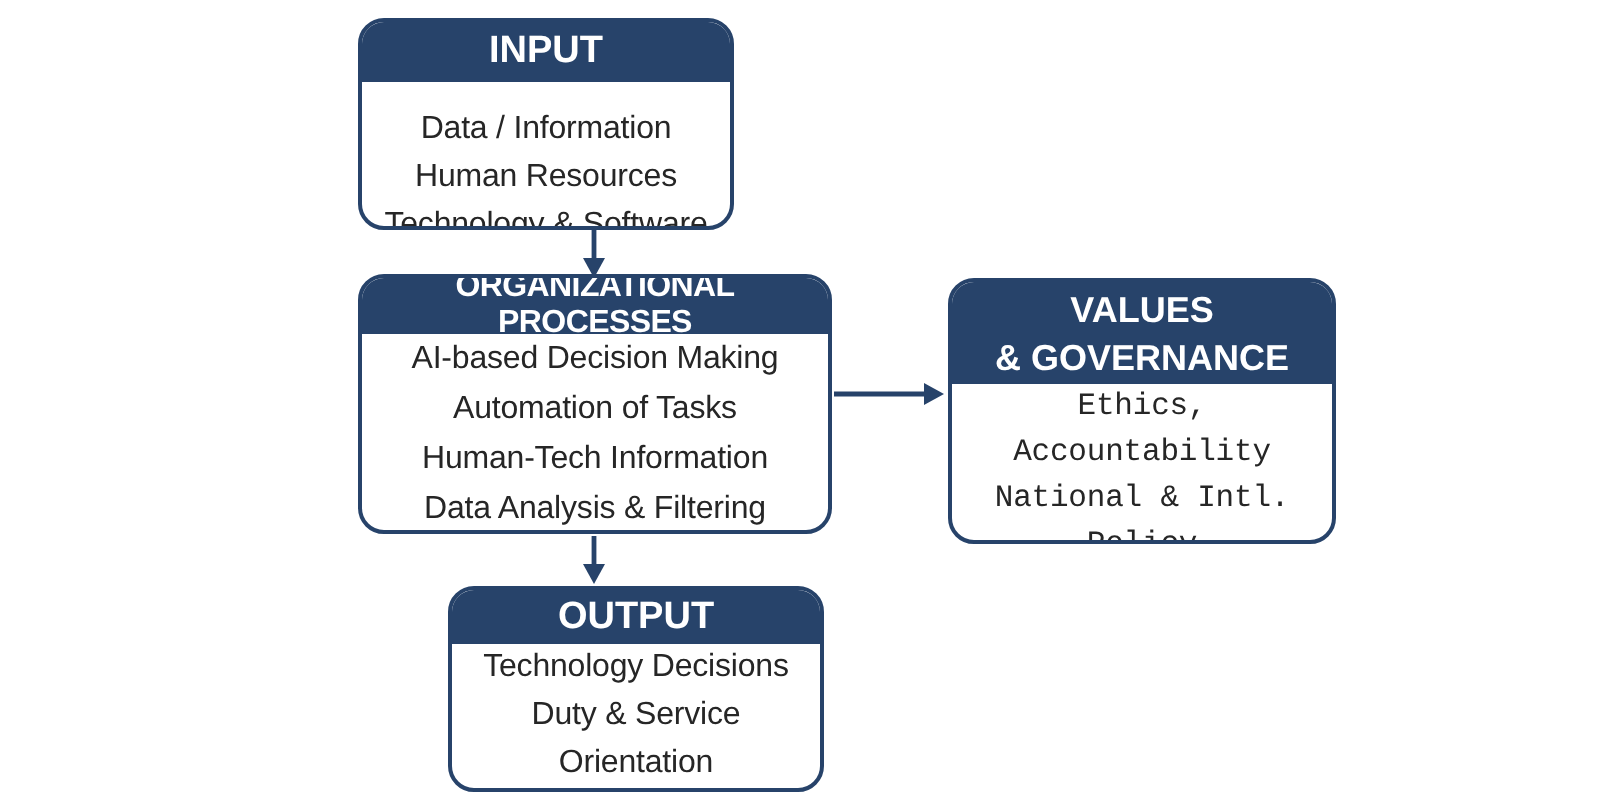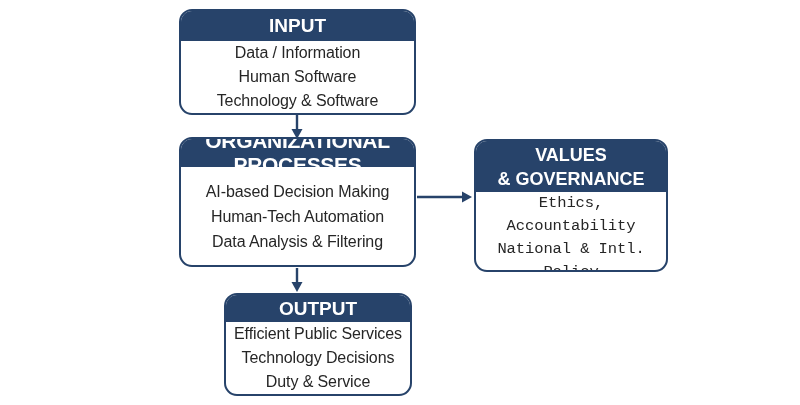--- a/index.html
+++ b/index.html
@@ -45,25 +45,25 @@
     align-items: center;
     justify-content: center;
     text-align: center;
     color: #262626;
     font-size: 16px;
     line-height: 24px;
     letter-spacing: -0.1px;
     border-radius: 23px;
   }
   
-  .box-input    { left: 179px; top: 9px;   width: 237px; height: 106px; }
+  .box-input    { left: 179px; top: 9px;   width: 188px; height: 106px; gap: 12px; }
   .box-input .box-header { height: 30px; font-size: 19px; }
   
   .box-processes{ left: 179px; top: 137px; width: 237px; height: 130px; }
-  .box-processes .box-header { height: 28px; font-size: 21px; letter-spacing: -0.3px; align-items: center; }
+  .box-processes .box-header { height: 28px; font-size: 16px; letter-spacing: -0.3px; align-items: center; }
   .box-processes .box-body { line-height: 25px; }
   
   .box-output   { left: 179px; top: 293px; width: 188px; height: 103px; margin-left: 45px; }
   .box-output .box-header { height: 27px; font-size: 19px; }
   
   .box-values   { left: 474px; top: 139px; width: 194px; height: 133px; }
   .box-values .box-header { height: 51px; font-size: 18px; line-height: 24px; }
   .box-values .box-body { font-size: 15.5px; line-height: 23px; font-family: Liberation Mono, monospace; }
 </style>
 </head>
@@ -85,51 +85,51 @@
       <polygon points="291.5,282 302.5,282 297,292" fill="#27436a"></polygon>
     </g>
   </svg>
 
   <div class="box box-input">
     <div class="box-header">
       <span>INPUT</span>
     </div>
     <div class="box-body">
       <div>Data / Information</div>
-      <div>Human Software</div>
+      <div>Human Resources</div>
       <div>Technology &amp; Software</div>
     </div>
   </div>
 
   <div class="box box-processes">
     <div class="box-header">
       <span>ORGANIZATIONAL PROCESSES</span>
     </div>
     <div class="box-body">
       <div>AI-based Decision Making</div>
-      <div>Human-Tech Automation</div>
+      <div>Automation of Tasks</div>
+      <div>Human-Tech Information</div>
       <div>Data Analysis &amp; Filtering</div>
     </div>
   </div>
 
   <div class="box box-values">
     <div class="box-header">
       <span>VALUES</span>
       <span>&amp; GOVERNANCE</span>
     </div>
     <div class="box-body">
       <div>Ethics, Accountability</div>
       <div>National &amp; Intl. Policy</div>
     </div>
   </div>
 
   <div class="box box-output">
     <div class="box-header">
       <span>OUTPUT</span>
     </div>
     <div class="box-body">
-      <div>Efficient Public Services</div>
       <div>Technology Decisions</div>
       <div>Duty &amp; Service Orientation</div>
     </div>
   </div>
 
 </div>
 
 </body></html>

